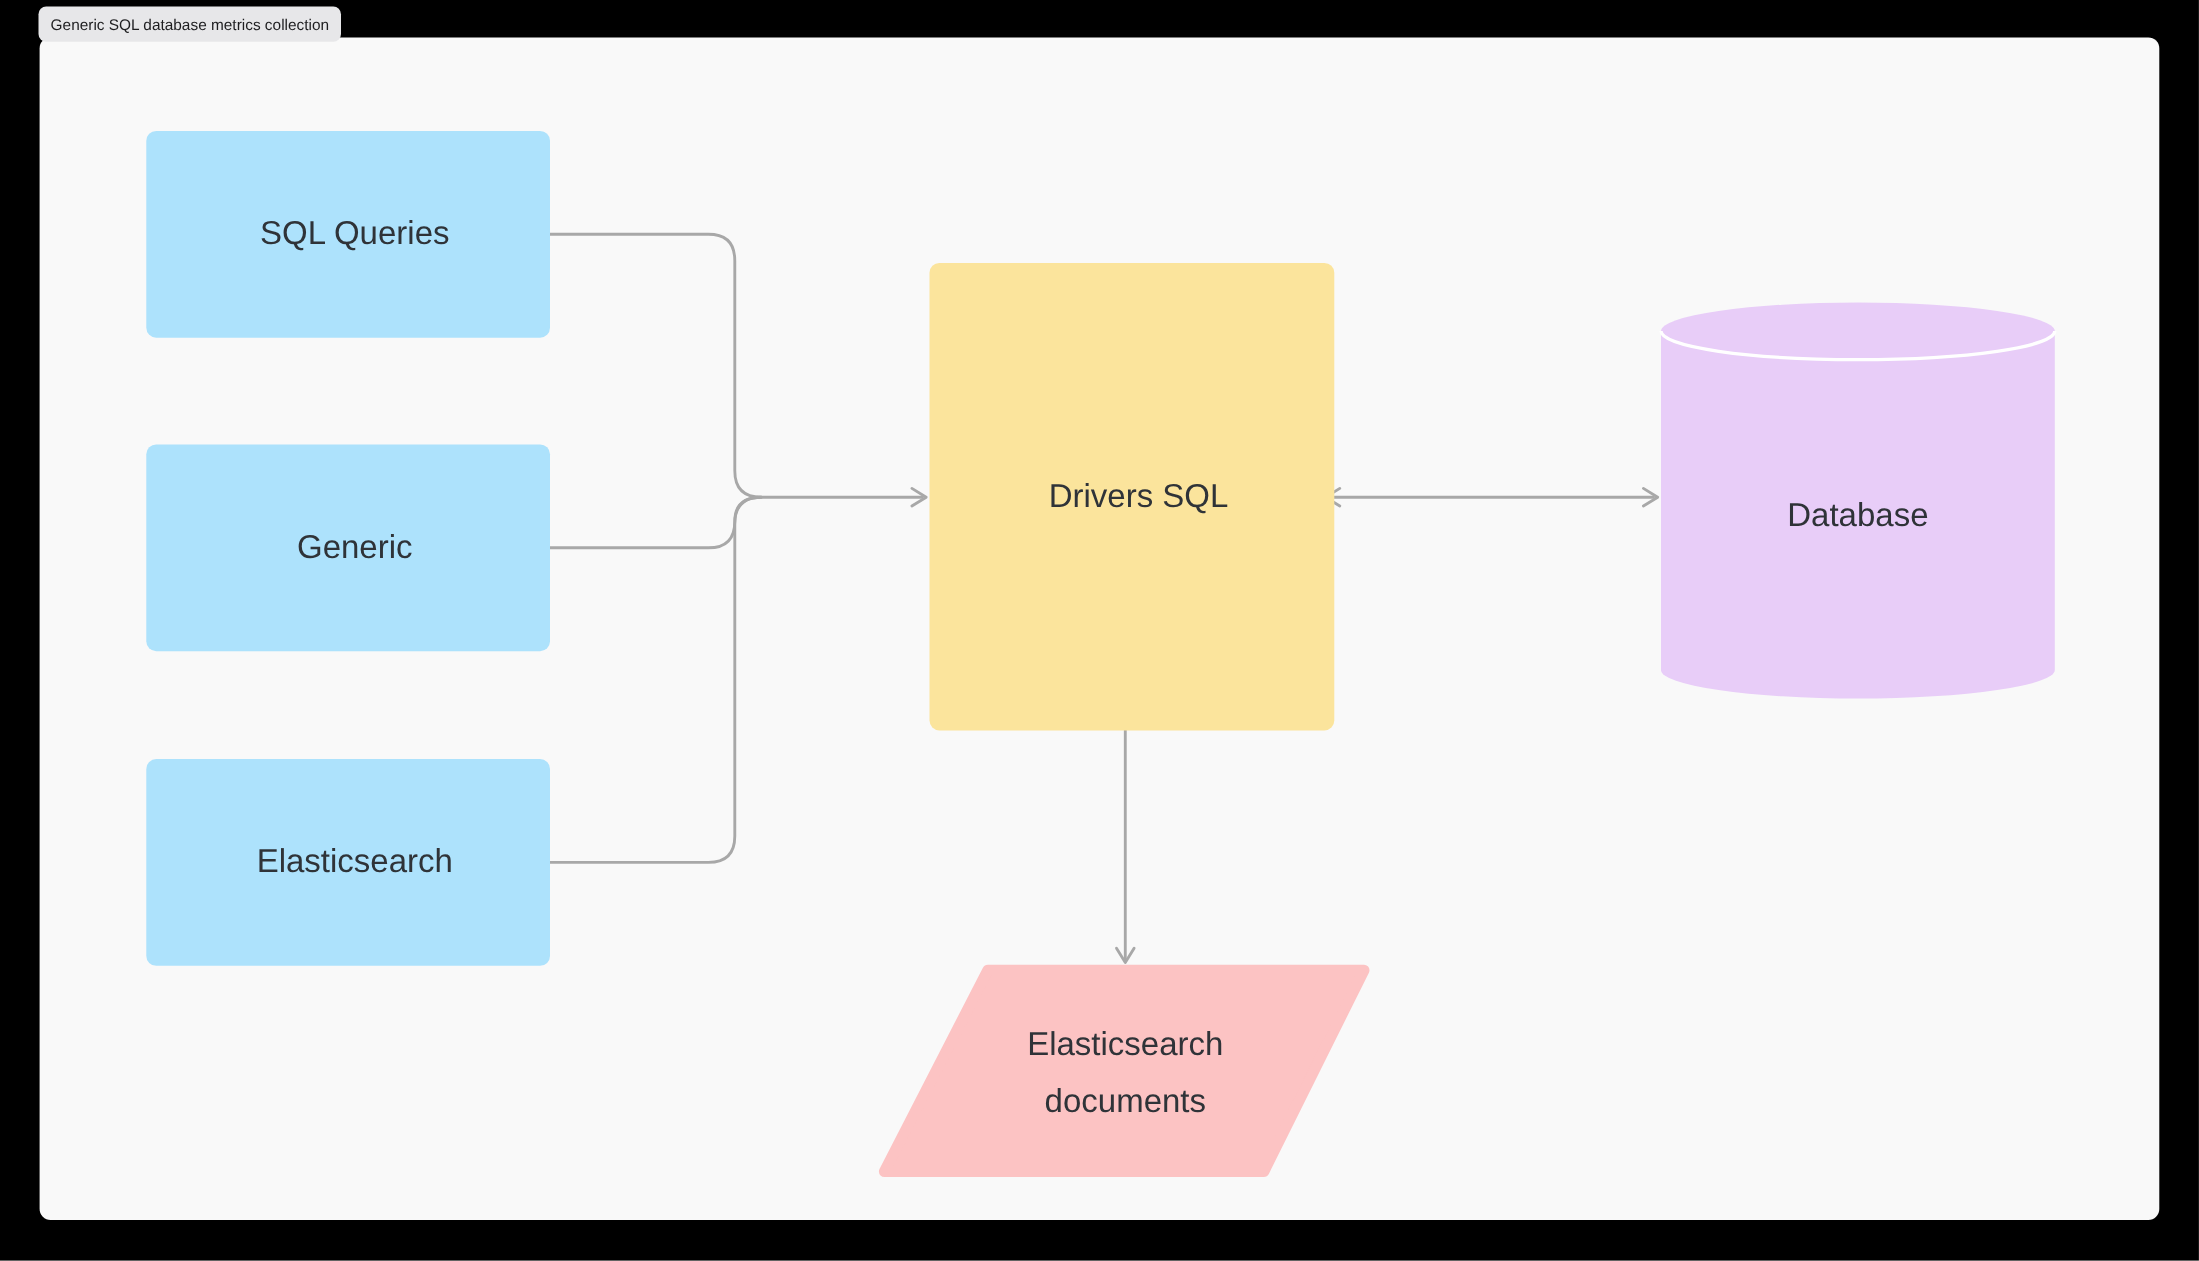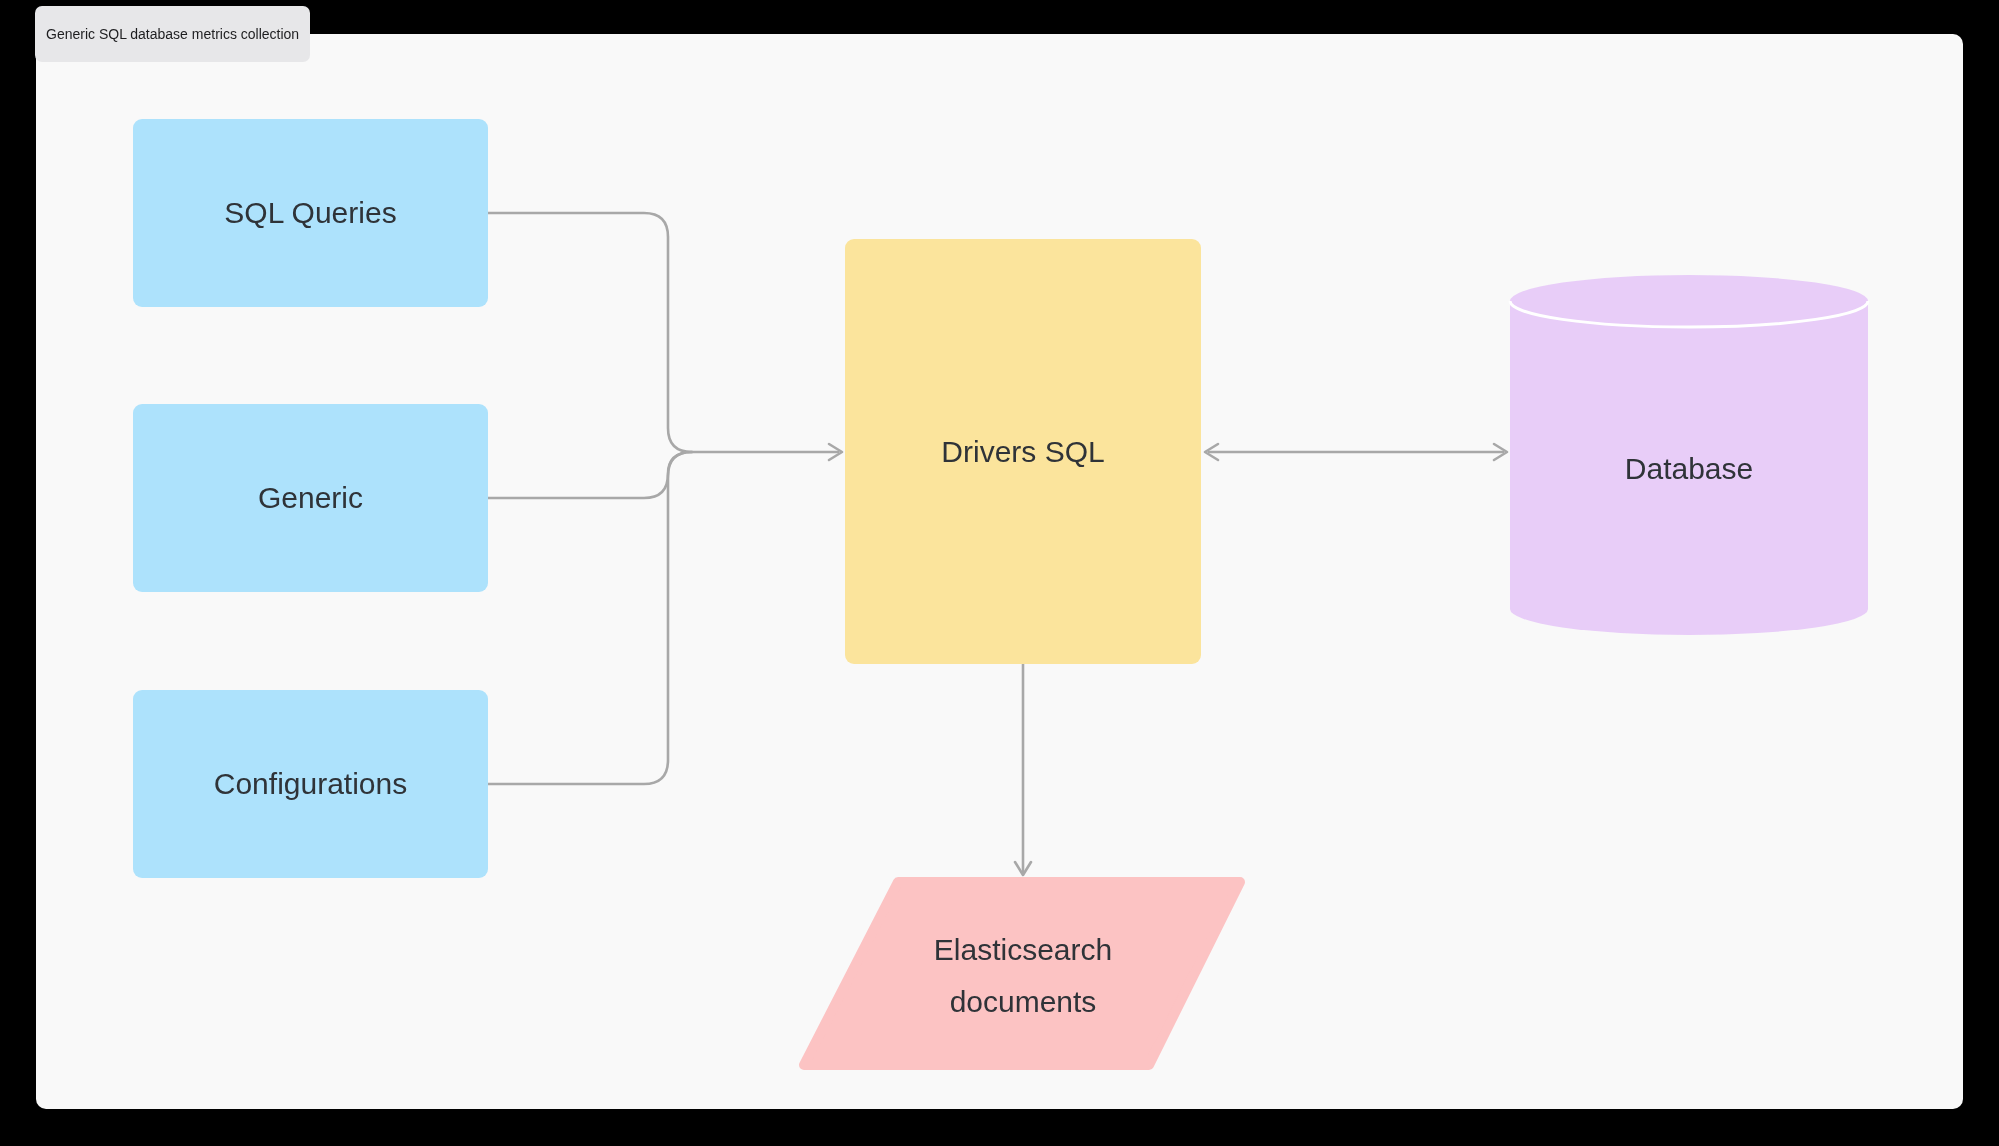--- a/index.html
+++ b/index.html
@@ -7,38 +7,39 @@
     width: 1999px; height: 1146px;
     background: #000000;
     position: relative;
     overflow: hidden;
     font-family: "Liberation Sans", sans-serif;
   }
   .doc-tab {
     position: absolute; left: 35px; top: 6px; height: 24px;
     background: #e7e7e9; border-radius: 7px;
     display: flex; align-items: center;
-    padding: 16px 11px;
+    padding: 4px 11px;
     font-size: 14px; color: #1e1e20;
     z-index: 5; white-space: nowrap;
   }
   .canvas {
     position: absolute; left: 36px; top: 34px;
     width: 1927px; height: 1075px;
     background: #f9f9f9; border-radius: 10px;
   }
   .edges-layer {
     position: absolute; left: 0; top: 0; z-index: 1;
   }
   .node {
     position: absolute; z-index: 2;
     display: flex; align-items: center; justify-content: center;
     font-size: 30px; font-weight: 500; color: #2f3338;
     text-align: center; border-radius: 9px;
     line-height: 52px;
+    padding-left: 12px;
   }
   .node.blue { background: #ade2fc; }
   #node-sql-queries     { left: 97px;  top: 85px;  width: 355px; height: 188px; }
   #node-drivers         { left: 97px;  top: 370px; width: 355px; height: 188px; }
   #node-configurations  { left: 97px;  top: 656px; width: 355px; height: 188px; }
   #node-generic-sql     { left: 809px; top: 205px; width: 356px; height: 425px; background: #fbe49c; }
   .shape-label {
     position: absolute; z-index: 2;
     display: flex; align-items: center; justify-content: center;
     font-size: 30px; font-weight: 500; color: #2f3338;
@@ -96,21 +97,21 @@
 
   <div class="node blue" id="node-sql-queries">
     <span>SQL Queries</span>
   </div>
 
   <div class="node blue" id="node-drivers">
     <span>Generic</span>
   </div>
 
   <div class="node blue" id="node-configurations">
-    <span>Configurations</span>
+    <span>Elasticsearch</span>
   </div>
 
   <div class="node" id="node-generic-sql">
     <span>Drivers SQL</span>
   </div>
 
   <div class="shape-label" id="label-database">
     <span>Database</span>
   </div>
 

